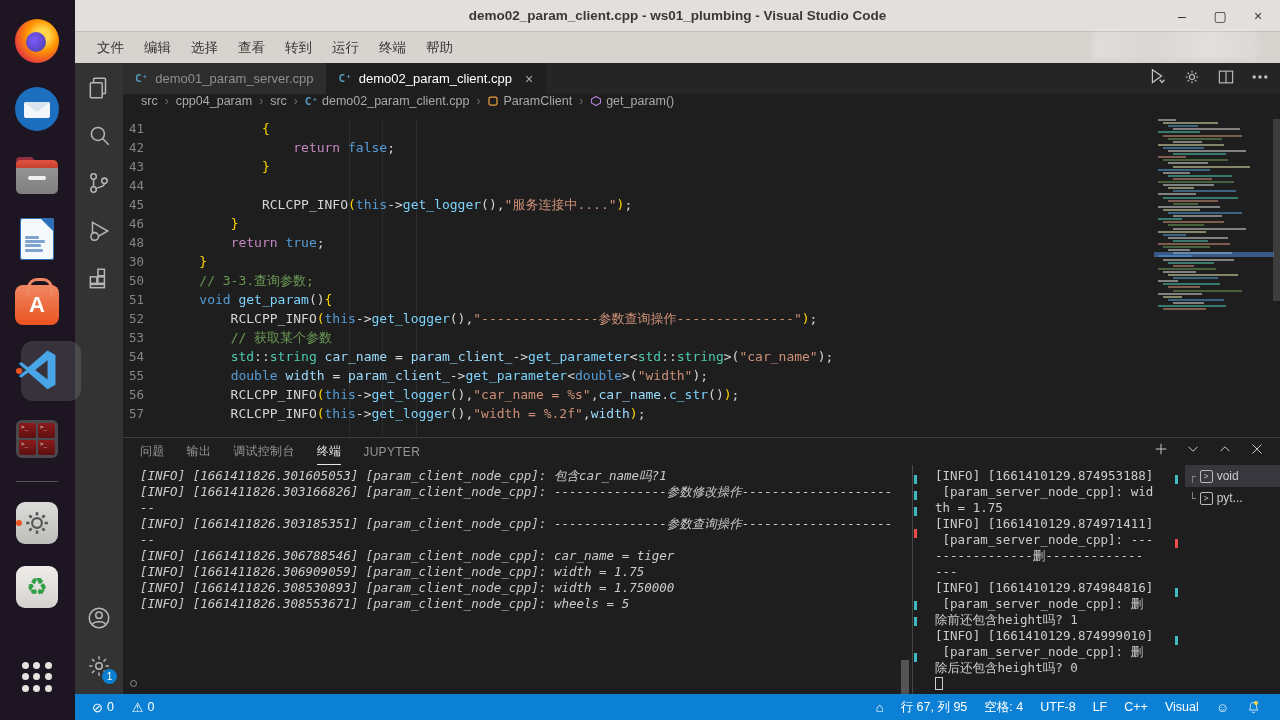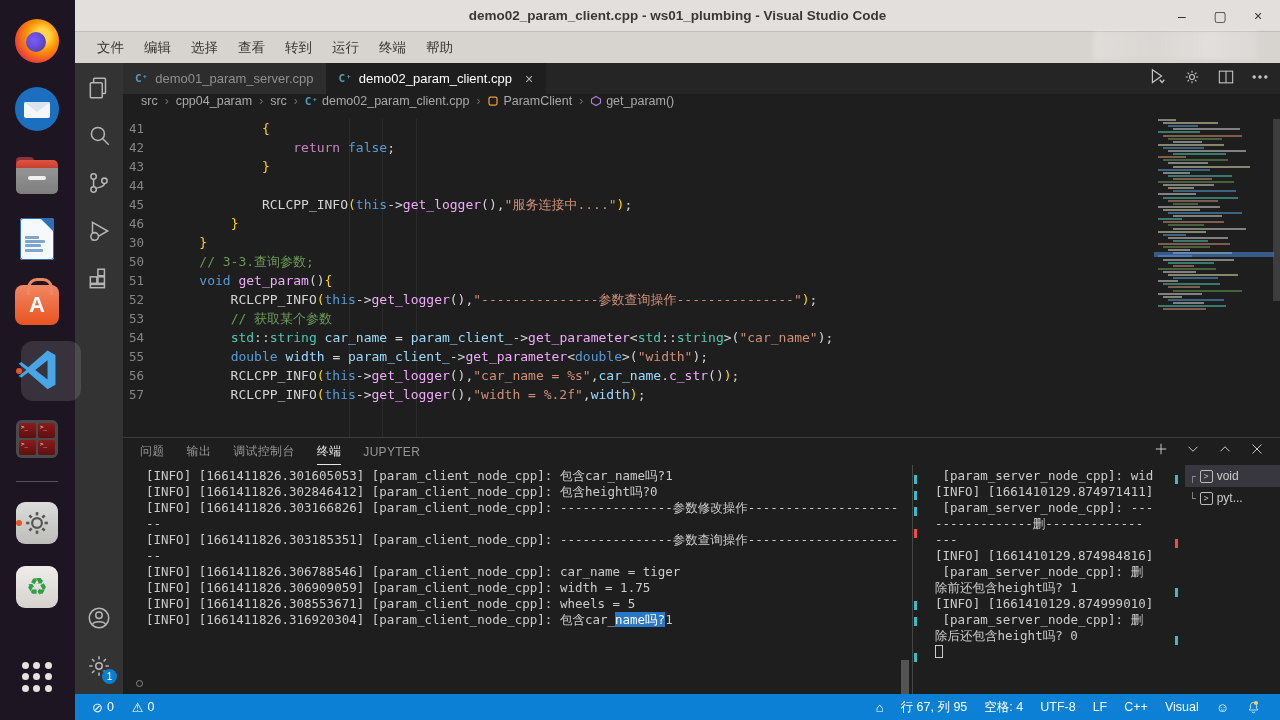--- a/index.html
+++ b/index.html
@@ -74,39 +74,39 @@
 
   
   #breadcrumb { position:absolute; left:123px; top:94px; width:1157px; height:25px; background:#1e1e1e; display:flex; align-items:flex-start; padding-left:18px; font-size:12.5px; color:#a9a9a9; }
   .bc-item { display:flex; align-items:center; gap:4px; }
   .bc-sep { color:#6e6e6e; margin:0 7px; font-size:12px; }
 
   
   #editor { position:absolute; left:123px; top:119px; width:1157px; height:318px; background:#1e1e1e; overflow:hidden; }
   .code-row { position:relative; height:19px; line-height:19px; white-space:pre; font-family:"DejaVu Sans Mono",monospace; font-size:13px; }
   .lnum { display:inline-block; width:45px; text-align:right; color:#858585; padding-right:24px; font-size:12.5px; }
-  .c-pln{color:#d4d4d4} .c-kw{color:#569cd6} .c-ctrl{color:#c586c0} .c-fn{color:#f0abfc}
+  .c-pln{color:#d4d4d4} .c-kw{color:#569cd6} .c-ctrl{color:#c586c0} .c-fn{color:#7dd3fc}
   .c-type{color:#4ec9b0} .c-var{color:#9cdcfe} .c-str{color:#ce9178} .c-com{color:#6a9955} .c-br{color:#ffd700}
   .iguide { position:absolute; top:0; width:1px; height:318px; background:rgba(255,255,255,.06); }
   #minimap { position:absolute; right:10px; top:0; width:112px; height:198px; }
   .mm-bar { position:absolute; height:2px; opacity:.55; }
   .mm-hl { position:absolute; left:-4px; width:120px; height:5px; background:rgba(80,140,220,.55); }
   #ed-scrollbar { position:absolute; right:0; top:0; width:7px; height:182px; background:rgba(121,121,121,.35); }
 
   
   #panel { position:absolute; left:123px; top:437px; width:1157px; height:257px; background:#1e1e1e; border-top:1px solid #3c3c3c; }
   #panel-tabs { position:absolute; left:17px; top:0; height:27px; display:flex; gap:22px; align-items:center; }
   .ptab { font-size:12px; color:#969696; text-transform:uppercase; letter-spacing:.3px; height:27px; display:flex; align-items:center; }
   .ptab.active { color:#e7e7e7; border-bottom:1px solid #e7e7e7; }
   #panel-actions { position:absolute; right:14px; top:2px; display:flex; gap:14px; align-items:center; }
   #panel-actions svg { stroke:#cccccc; fill:none; stroke-width:1.3; }
 
   .termcol { position:absolute; top:30px; font-family:"DejaVu Sans Mono",monospace; font-size:12.5px; color:#cccccc; }
   .trow { height:16px; line-height:16px; white-space:pre; overflow:hidden; }
-  #term-left { left:23px; width:770px; }
+  #term-left { left:17px; width:770px;font-style:italic; }
   #term-right { left:812px; width:246px; }
   .tg{color:#4ce64c; font-weight:bold;} .tb{color:#6f9fef; font-weight:bold;}
   .tsel{background:#2878c8; color:#ffffff;}
   .tcur{display:inline-block; width:8px; height:13px; border:1px solid #cccccc; vertical-align:-2px;}
   #prompt-dot { position:absolute; left:-10px; top:212px; width:7px; height:7px; border:1px solid #8a8a8a; border-radius:50%; }
   #term-divider { position:absolute; left:789px; top:27px; width:1px; height:230px; background:#474747; }
   .ann { position:absolute; width:3px; height:9px; }
   #term-scroll { position:absolute; left:778px; top:222px; width:8px; height:34px; background:rgba(150,150,150,.45); }
 
   #term-list { position:absolute; left:1062px; top:27px; width:95px; }
@@ -348,20 +348,21 @@
     <div class="iguide" style="left:226px"></div>
     <div class="iguide" style="left:259px"></div>
     <div class="iguide" style="left:293px"></div>
     <div id="code-lines">
         <div class="code-row"><span class="lnum">41</span><span class="c-pln">            </span><span class="c-br">{</span></div>
         <div class="code-row"><span class="lnum">42</span><span class="c-pln">                </span><span class="c-ctrl">return</span><span class="c-pln"> </span><span class="c-kw">false</span><span class="c-pln">;</span></div>
         <div class="code-row"><span class="lnum">43</span><span class="c-pln">            </span><span class="c-br">}</span></div>
         <div class="code-row"><span class="lnum">44</span></div>
         <div class="code-row"><span class="lnum">45</span><span class="c-pln">            RCLCPP_INFO</span><span class="c-br">(</span><span class="c-kw">this</span><span class="c-pln">-&gt;</span><span class="c-fn">get_logger</span><span class="c-pln">(),</span><span class="c-str">"服务连接中...."</span><span class="c-br">)</span><span class="c-pln">;</span></div>
         <div class="code-row"><span class="lnum">46</span><span class="c-pln">        </span><span class="c-br">}</span></div>
+        <div class="code-row"><span class="lnum">48</span><span class="c-pln">        </span><span class="c-ctrl">return</span><span class="c-pln"> </span><span class="c-kw">true</span><span class="c-pln">;</span></div>
         <div class="code-row"><span class="lnum">30</span><span class="c-pln">    </span><span class="c-br">}</span></div>
         <div class="code-row"><span class="lnum">50</span><span class="c-pln">    </span><span class="c-com">// 3-3.查询参数;</span></div>
         <div class="code-row"><span class="lnum">51</span><span class="c-pln">    </span><span class="c-kw">void</span><span class="c-pln"> </span><span class="c-fn">get_param</span><span class="c-pln">()</span><span class="c-br">{</span></div>
         <div class="code-row"><span class="lnum">52</span><span class="c-pln">        RCLCPP_INFO</span><span class="c-br">(</span><span class="c-kw">this</span><span class="c-pln">-&gt;</span><span class="c-fn">get_logger</span><span class="c-pln">(),</span><span class="c-str">"---------------参数查询操作---------------"</span><span class="c-br">)</span><span class="c-pln">;</span></div>
         <div class="code-row"><span class="lnum">53</span><span class="c-pln">        </span><span class="c-com">// 获取某个参数</span></div>
         <div class="code-row"><span class="lnum">54</span><span class="c-pln">        </span><span class="c-type">std</span><span class="c-pln">::</span><span class="c-type">string</span><span class="c-pln"> </span><span class="c-var">car_name</span><span class="c-pln"> = </span><span class="c-var">param_client_</span><span class="c-pln">-&gt;</span><span class="c-fn">get_parameter</span><span class="c-pln">&lt;</span><span class="c-type">std</span><span class="c-pln">::</span><span class="c-type">string</span><span class="c-pln">&gt;(</span><span class="c-str">"car_name"</span><span class="c-pln">);</span></div>
         <div class="code-row"><span class="lnum">55</span><span class="c-pln">        </span><span class="c-kw">double</span><span class="c-pln"> </span><span class="c-var">width</span><span class="c-pln"> = </span><span class="c-var">param_client_</span><span class="c-pln">-&gt;</span><span class="c-fn">get_parameter</span><span class="c-pln">&lt;</span><span class="c-kw">double</span><span class="c-pln">&gt;(</span><span class="c-str">"width"</span><span class="c-pln">);</span></div>
         <div class="code-row"><span class="lnum">56</span><span class="c-pln">        RCLCPP_INFO</span><span class="c-br">(</span><span class="c-kw">this</span><span class="c-pln">-&gt;</span><span class="c-fn">get_logger</span><span class="c-pln">(),</span><span class="c-str">"car_name = %s"</span><span class="c-pln">,</span><span class="c-var">car_name</span><span class="c-pln">.</span><span class="c-fn">c_str</span><span class="c-pln">()</span><span class="c-br">)</span><span class="c-pln">;</span></div>
         <div class="code-row"><span class="lnum">57</span><span class="c-pln">        RCLCPP_INFO</span><span class="c-br">(</span><span class="c-kw">this</span><span class="c-pln">-&gt;</span><span class="c-fn">get_logger</span><span class="c-pln">(),</span><span class="c-str">"width = %.2f"</span><span class="c-pln">,</span><span class="c-var">width</span><span class="c-br">)</span><span class="c-pln">;</span></div>
       </div>
@@ -453,34 +454,35 @@
             <path d="M6 15 l6 -6 l6 6"></path>
           </svg></div>
         <div><svg width="18" height="18" viewBox="0 0 24 24">
             <line x1="6" y1="6" x2="18" y2="18"></line>
             <line x1="18" y1="6" x2="6" y2="18"></line>
           </svg></div>
       </div>
     <div id="term-left" class="termcol">
       <div id="prompt-dot"></div>
     <div class="trow"><span>[INFO] [1661411826.301605053] [param_client_node_cpp]: 包含car_name吗?1</span></div>
-        <div class="trow"><span>[INFO] [1661411826.302846412] [param_client_node_cpp]: 包含height吗?0</span></div>
         <div class="trow"><span>[INFO] [1661411826.303166826] [param_client_node_cpp]: ---------------参数修改操作--------------------</span></div>
         <div class="trow"><span>--</span></div>
         <div class="trow"><span>[INFO] [1661411826.303185351] [param_client_node_cpp]: ---------------参数查询操作--------------------</span></div>
         <div class="trow"><span>--</span></div>
         <div class="trow"><span>[INFO] [1661411826.306788546] [param_client_node_cpp]: car_name = tiger</span></div>
         <div class="trow"><span>[INFO] [1661411826.306909059] [param_client_node_cpp]: width = 1.75</span></div>
+        <div class="trow"><span>[INFO] [1661411826.308530893] [param_client_node_cpp]: width = 1.750000</span></div>
         <div class="trow"><span>[INFO] [1661411826.308553671] [param_client_node_cpp]: wheels = 5</span></div>
-        <div class="trow"><span>[INFO] [1661411826.316920304] [param_client_node_cpp]: 包含car_</span><span class="tsel">name吗?</span><span>1</span></div>
       </div>
     <div id="term-scroll"></div>
     <div id="term-divider"></div>
     <div id="term-right" class="termcol">
+        <div class="trow"><span>[INFO] [1661410129.874953188]</span></div>
         <div class="trow"><span> [param_server_node_cpp]: wid</span></div>
+        <div class="trow"><span>th = 1.75</span></div>
         <div class="trow"><span>[INFO] [1661410129.874971411]</span></div>
         <div class="trow"><span> [param_server_node_cpp]: ---</span></div>
         <div class="trow"><span>-------------删-------------</span></div>
         <div class="trow"><span>---</span></div>
         <div class="trow"><span>[INFO] [1661410129.874984816]</span></div>
         <div class="trow"><span> [param_server_node_cpp]: 删</span></div>
         <div class="trow"><span>除前还包含height吗? 1</span></div>
         <div class="trow"><span>[INFO] [1661410129.874999010]</span></div>
         <div class="trow"><span> [param_server_node_cpp]: 删</span></div>
         <div class="trow"><span>除后还包含height吗? 0</span></div>

